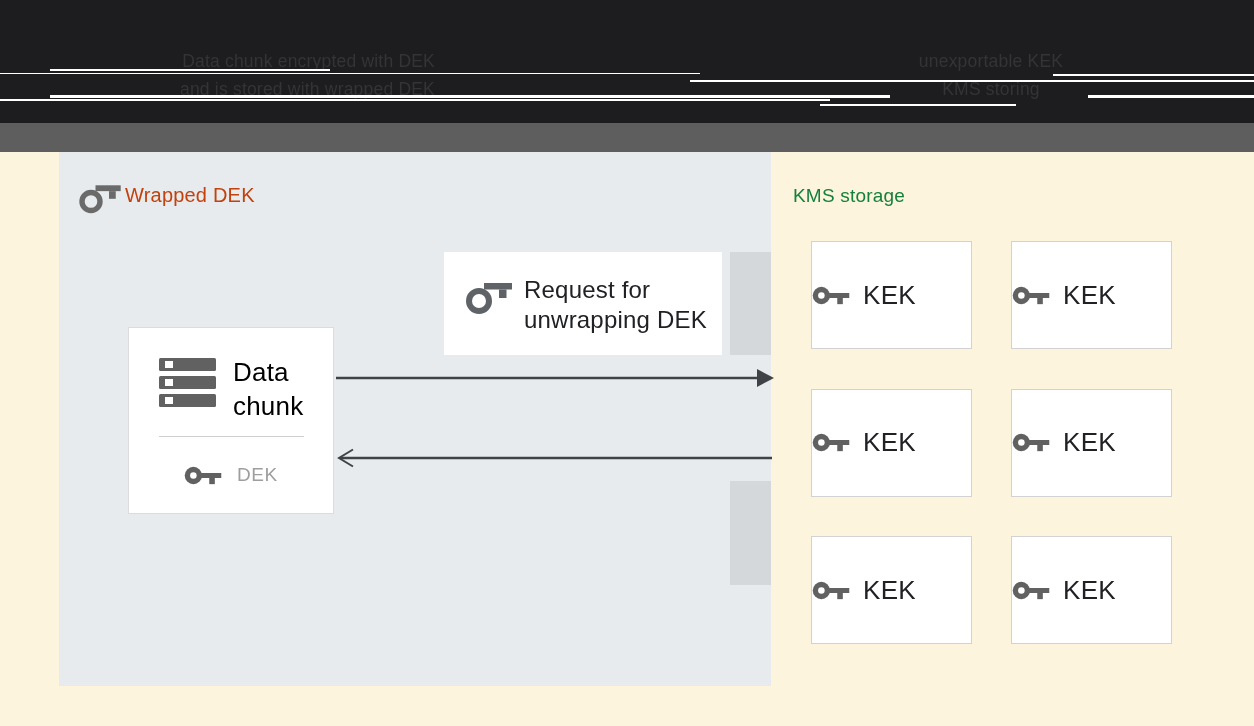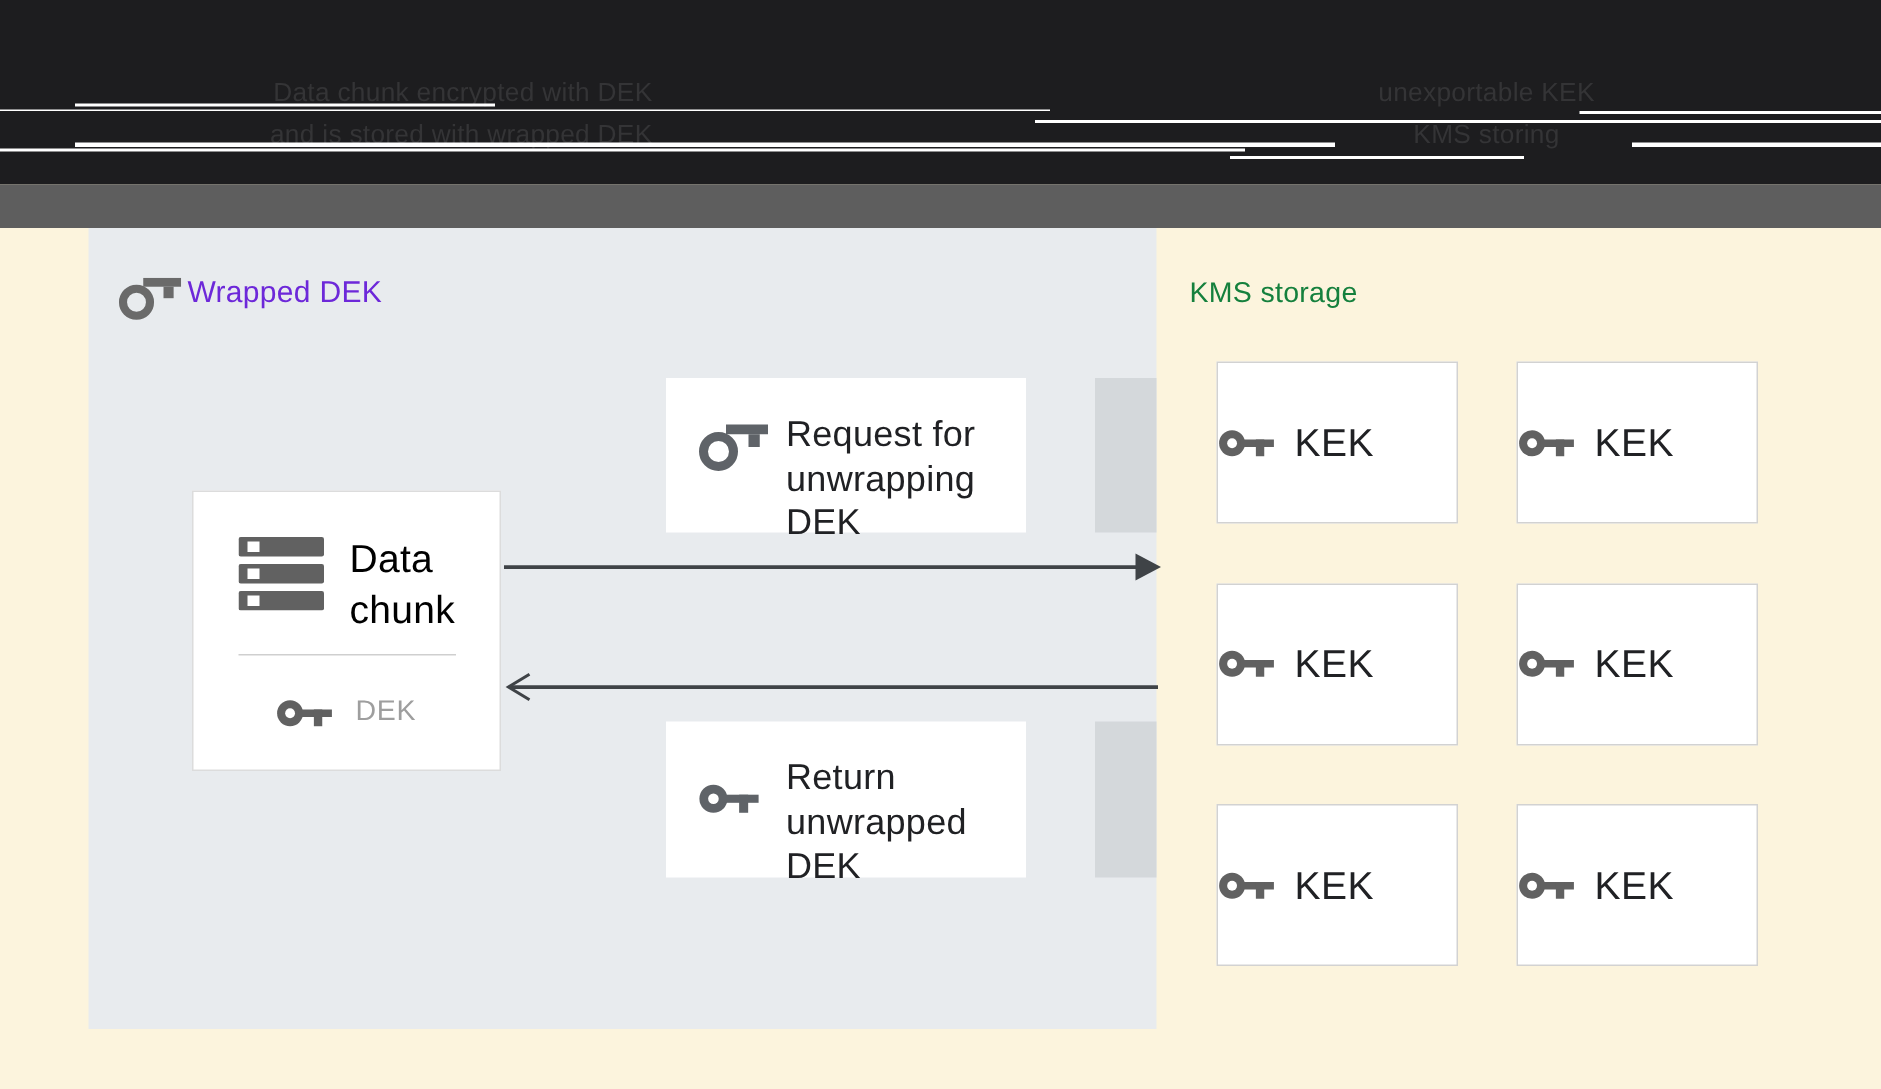--- a/index.html
+++ b/index.html
@@ -25,37 +25,37 @@
   .caption-left  { left:75px;  top:48px; text-align:right;  width:360px; }
   .caption-right { left:862px; top:48px; text-align:center; width:258px; }
   .stripe { position:absolute; background:#ffffff; z-index:3; }
   
   .panel {
     position:absolute; left:59px; top:152px; width:712px; height:534px;
     background:#e8ebee; z-index:1;
   }
   .panel-title {
     position:absolute; left:125px; top:184px; font-size:20px;
-    color:#6d28d9; letter-spacing:.2px; z-index:2;
+    color:#c2410c; letter-spacing:.2px; z-index:2;
   }
   .panel-title-icon { position:absolute; left:79px; top:179px; z-index:2; color:#6a6a6a; }
   .whitebox { position:absolute; background:#ffffff; z-index:2; }
   .graystrip { position:absolute; background:#d4d8db; z-index:2; }
   
   .datachunk { left:128px; top:327px; width:206px; height:187px; border:1px solid #dcdcdc; }
   .storage-icon { position:absolute; left:30px; top:30px; color:#616161; }
   .datachunk-label {
     position:absolute; left:104px; top:27px; font-size:26px; line-height:34px;
     color:#000000; letter-spacing:.2px;
   }
   .datachunk-divider { position:absolute; left:30px; top:108px; width:145px; height:1px; background:#cfcfcf; }
   .dek-key-icon { position:absolute; left:55px; top:135px; color:#616161; }
   .dek-label { position:absolute; left:108px; top:136px; font-size:19px; color:#9e9e9e; letter-spacing:.5px; }
   
-  .msgbox { left:444px; width:240px; height:103px; }
+  .msgbox { left:444px; width:278px; height:103px; }
   .request { top:252px; }
   .return  { top:481px; height:104px; }
   .msgbox .msg-icon { position:absolute; left:22px; color:#5f6368; }
   .request .msg-icon { top:24px; }
   .return  .msg-icon { top:38px; }
   .msg-label {
     position:absolute; left:80px; top:23px; font-size:24px; line-height:29.5px;
     color:#202124; letter-spacing:.2px;
   }
   .strip-request { left:730px; top:252px; width:41px; height:103px; }
@@ -157,34 +157,20 @@
         <rect x="18" y="7" width="28" height="6.5" fill="currentColor"></rect>
         <rect x="33" y="13.5" width="7.5" height="8.5" fill="currentColor"></rect>
       </svg>
     </span>
     <div class="msg-label">
       <div>Request for</div>
       <div>unwrapping DEK</div>
     </div>
   </div>
 
-  <div class="whitebox msgbox return">
-    <span class="msg-icon">
-      <svg width="40" height="27" viewBox="0 0 38 26">
-        <circle cx="9" cy="13" r="9" fill="currentColor"></circle>
-        <circle cx="9" cy="13" r="3.4" fill="#ffffff"></circle>
-        <rect x="15" y="10.4" width="23" height="5.2" fill="currentColor"></rect>
-        <rect x="25.5" y="10.4" width="5.8" height="11.6" fill="currentColor"></rect>
-      </svg>
-    </span>
-    <div class="msg-label">
-      <div>Return</div>
-      <div>unwrapped DEK</div>
-    </div>
-  </div>
 
   <svg class="arrows" width="1254" height="726" viewBox="0 0 1254 726">
     <g stroke="#3f4347" fill="none" stroke-width="2.5">
       <line x1="336" y1="378" x2="760" y2="378"></line>
       <line x1="340" y1="458" x2="772" y2="458"></line>
       <polyline points="353,449.5 339,458 353,466.5" stroke-width="2"></polyline>
     </g>
     <polygon points="757,369 774,378 757,387" fill="#3f4347"></polygon>
   </svg>
 

